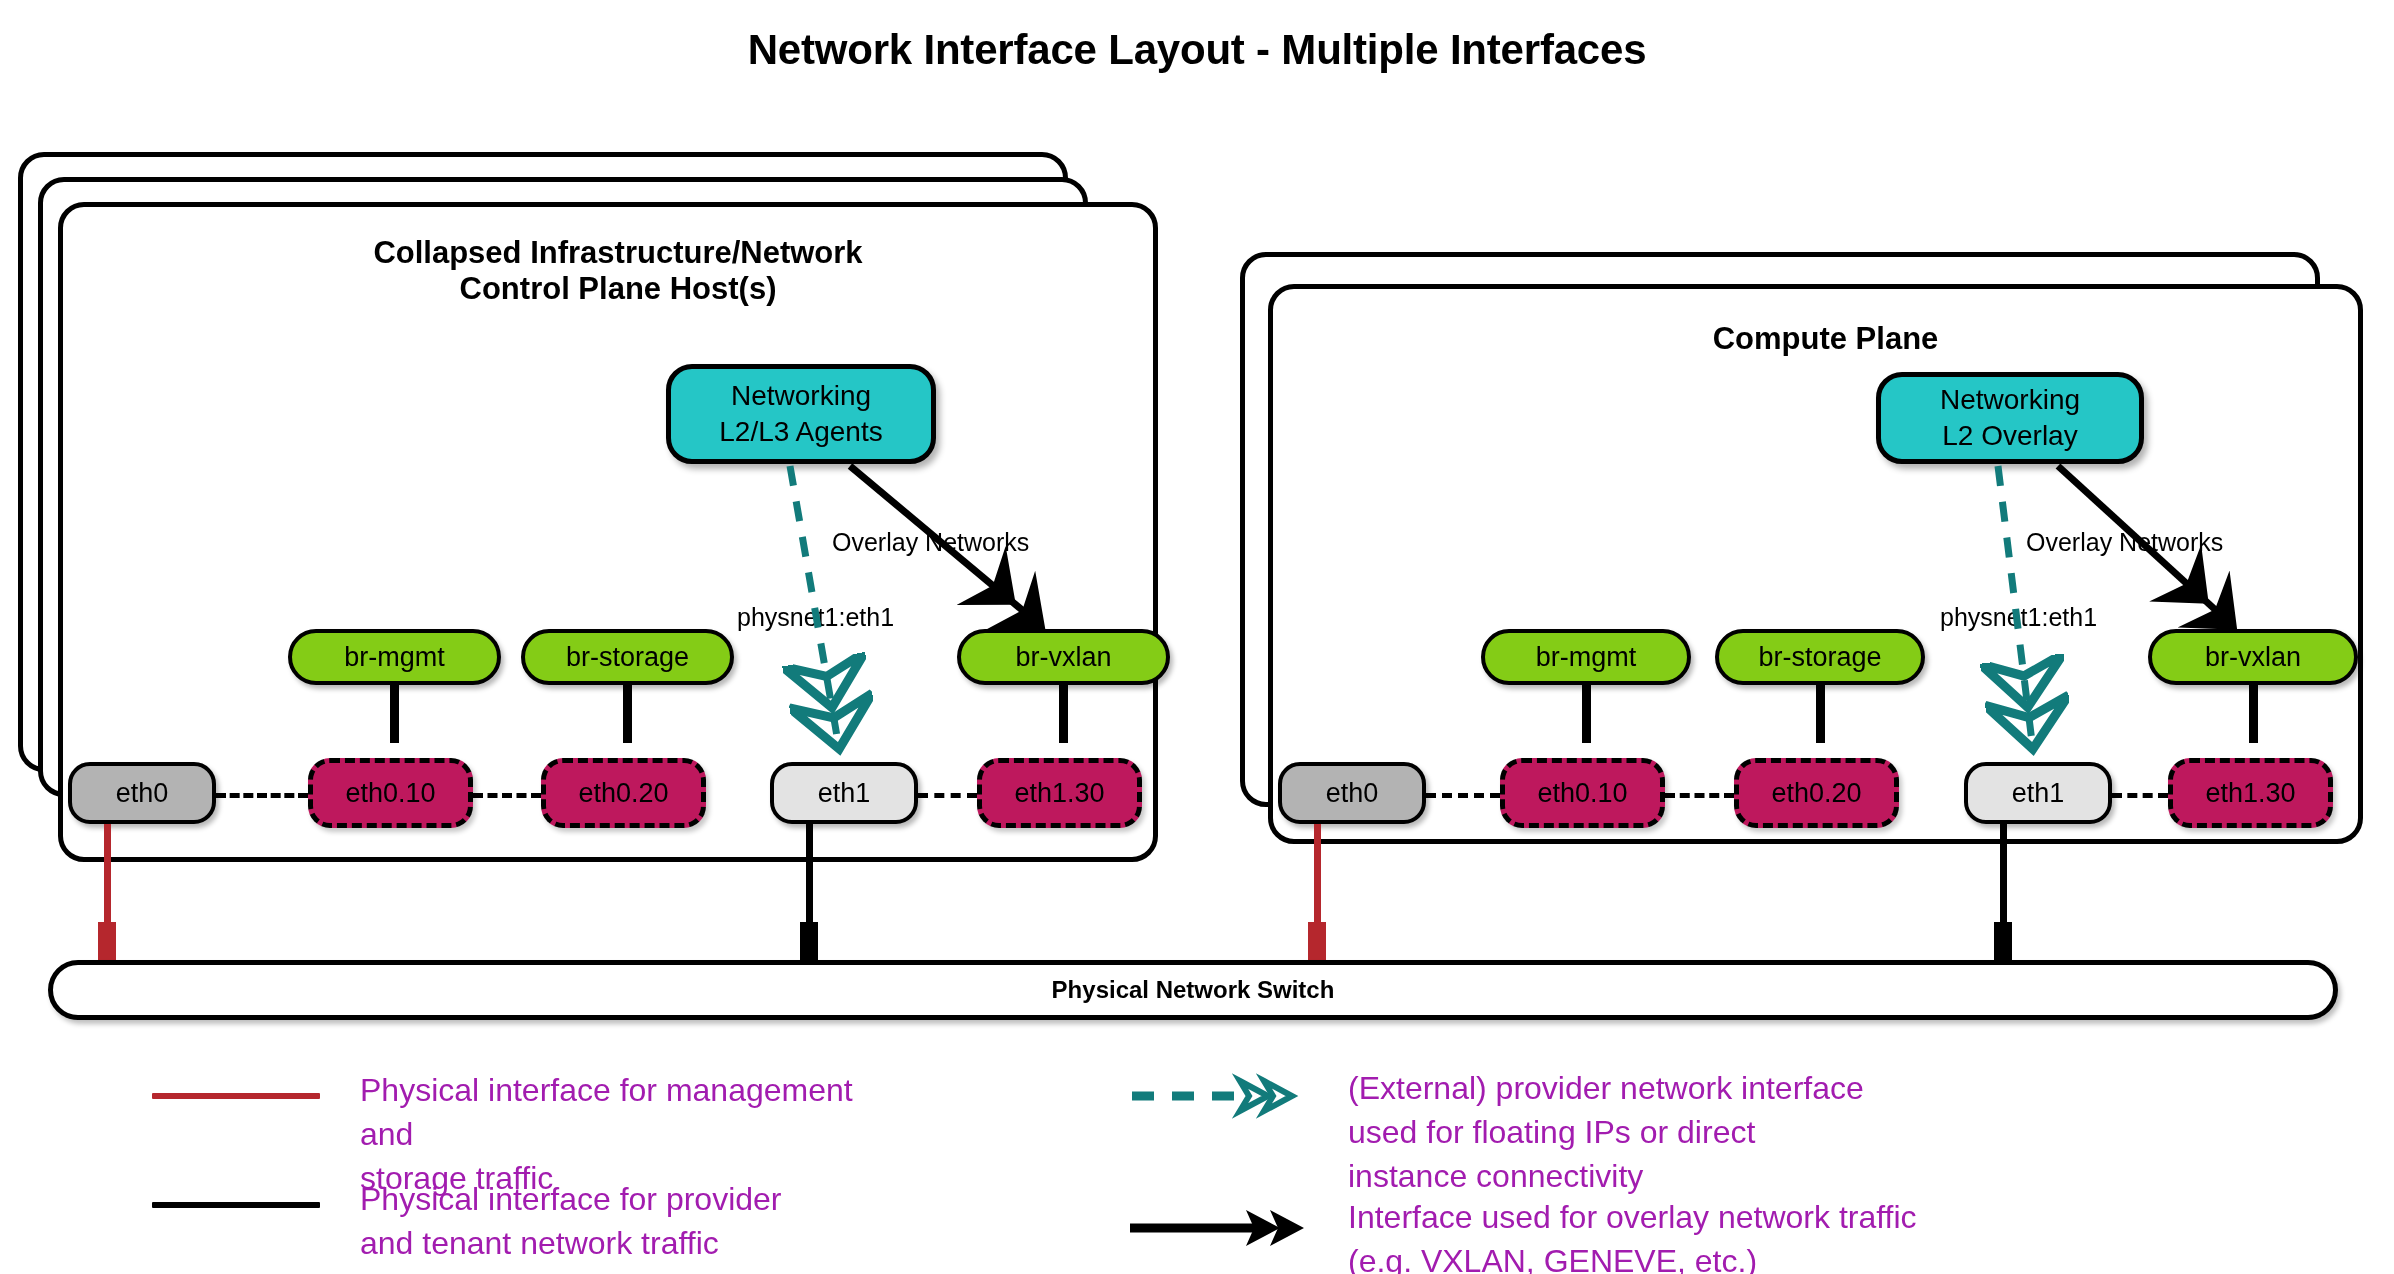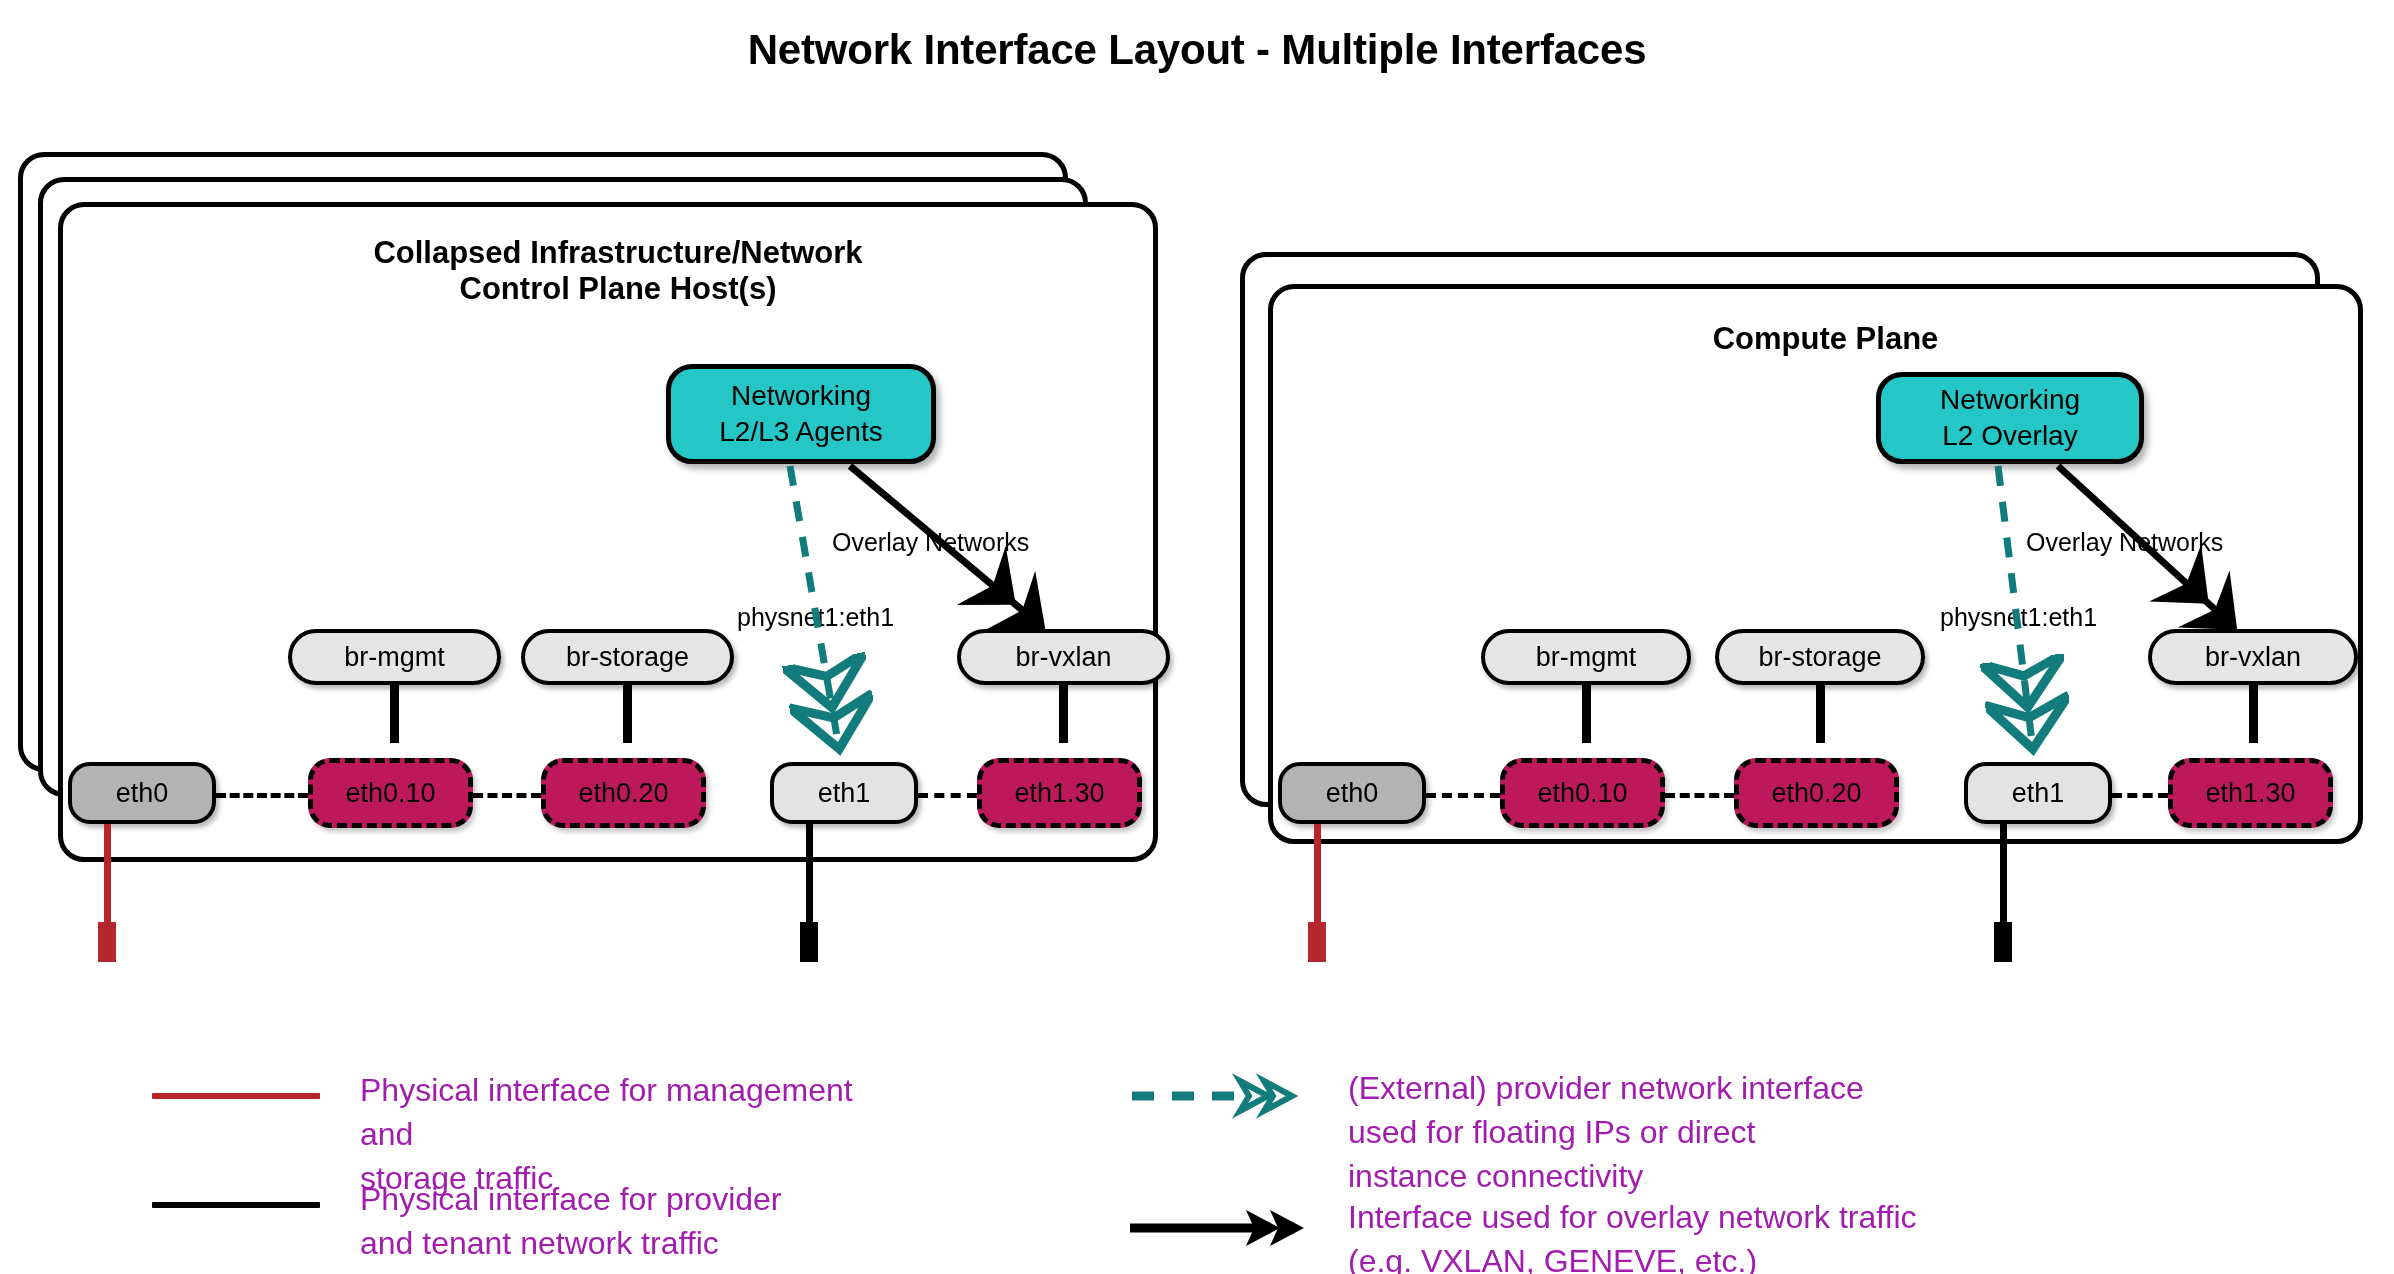--- a/index.html
+++ b/index.html
@@ -57,21 +57,21 @@
   }
 
   
   .node {
     position: absolute;
     display: flex;
     align-items: center;
     justify-content: center;
     text-align: center;
     color: #000000;
-    background: #e5e5e5;
+    background: #84cc16;
     box-shadow: 3px 4px 5px rgba(0,0,0,0.28);
   }
   .node-bridge {
     border: 4px solid #000000;
     border-radius: 40px;
     font-size: 27px;
     height: 56px;
   }
   .node-iface {
     border: 4px solid #000000;
@@ -278,20 +278,23 @@
   <div class="hline-dash" style="left:2112px; top:793px; width:56px;"></div>
 
   <div class="trunk trunk-red" style="left:1314px; top:824px; height:125px;"></div>
   <div class="port port-red" style="left:1308px; top:922px;"></div>
   <div class="trunk trunk-black" style="left:2000px; top:824px; height:125px;"></div>
   <div class="port port-black" style="left:1994px; top:922px;"></div>
 
   <div class="edge-label" style="left:1940px; top:603px;">physnet1:eth1</div>
   <div class="edge-label" style="left:2026px; top:528px;">Overlay Networks</div>
 
+  <div id="switch-bar" style="left:48px; top:960px; width:2290px; height:60px;">
+    <span id="switch-label">Physical Network Switch</span>
+  </div>
 
   <svg id="svg-overlay" viewBox="0 0 2394 1274">
     <defs>
       <marker id="teal-chevrons" markerWidth="14" markerHeight="12" refX="12" refY="6" orient="auto" markerUnits="strokeWidth">
         <path d="M0,0 L7,6 L0,12 L2.5,6 Z" fill="none" stroke="#127b7b" stroke-width="1.3"></path>
         <path d="M6,0 L13,6 L6,12 L8.5,6 Z" fill="none" stroke="#127b7b" stroke-width="1.3"></path>
       </marker>
       <marker id="black-chevrons" markerWidth="13" markerHeight="11" refX="11" refY="5.5" orient="auto" markerUnits="strokeWidth">
         <path d="M0,0 L6.5,5.5 L0,11 L2.2,5.5 Z" fill="#000000"></path>
         <path d="M5.5,0 L12,5.5 L5.5,11 L7.7,5.5 Z" fill="#000000"></path>

